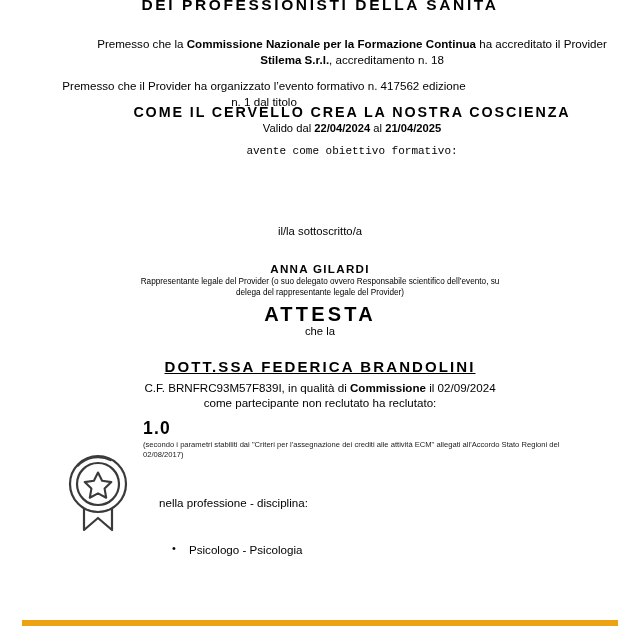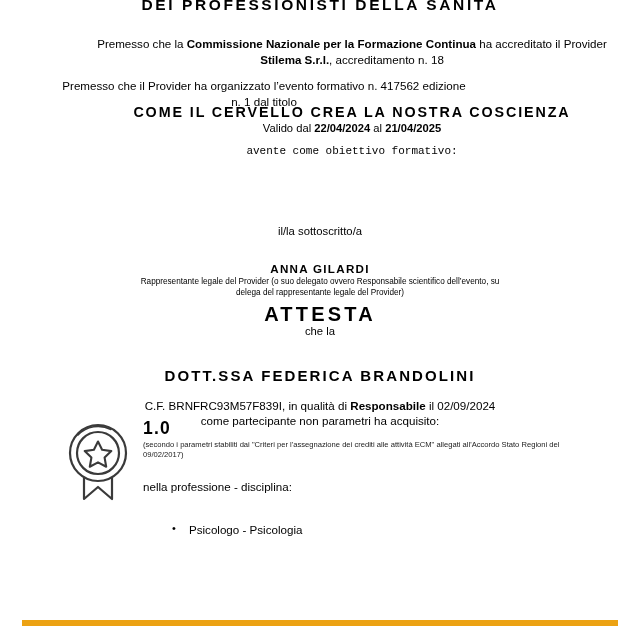--- a/index.html
+++ b/index.html
@@ -118,22 +118,23 @@
     font-size: 11.3px;
     margin: 0;
     line-height: 13px;
   }
 
   .participant-name {
     text-align: center;
     font-size: 15px;
     font-weight: bold;
     letter-spacing: 2.1px;
-    margin: 13px;
+    margin: 4px;
     line-height: 18px;
+    text-decoration: underline;
   }
   .cf-line {
     text-align: center;
     font-size: 11.6px;
     margin: 0;
     line-height: 15px;
   }
   .cf-line b { font-weight: bold; }
   .acquisito-line {
     text-align: center;
@@ -142,21 +143,21 @@
     line-height: 15px;
   }
 
   
   .credits-area {
     position: absolute;
     left: 0;
     top: 418px;
     width: 640px;
     display: flex;
-    align-items: flex-start;
+    align-items: center;
   }
   .medal-wrap {
     width: 78px;
     margin-left: 62px;
     flex: 0 0 auto;
     padding-top: 3px;
   }
   .credits-text {
     flex: 1 1 auto;
     padding-left: 3px;
@@ -181,21 +182,21 @@
     font-size: 7.6px;
     line-height: 10px;
     margin: 0;
     padding-top: 3px;
     padding-right: 46px;
     color: #1a1a1a;
   }
   .profession-lead {
     font-size: 11.6px;
     line-height: 15px;
-    margin: 0;
+    margin: 16px;
     padding-top: 19px;
   }
   ul.profession-list {
     margin: 12px;
     padding: 16px 0 0 17px;
     list-style: none;
   }
   ul.profession-list li {
     font-size: 11.6px;
     line-height: 15px;
@@ -254,23 +255,23 @@
 
   <div style="position:absolute; top:224px; left:0; width:640px;">
     <p class="sottoscritto">il/la sottoscritto/a</p>
     <p class="signer-name" style="padding-top:24px;">ANNA GILARDI</p>
     <p class="signer-role">Rappresentante legale del Provider (o suo delegato ovvero Responsabile scientifico dell’evento, su delega del rappresentante legale del Provider)</p>
   </div>
 
   <div style="position:absolute; top:354px; left:0; width:640px;">
     <p class="participant-name">DOTT.SSA FEDERICA BRANDOLINI</p>
     <p class="cf-line">
-      <span>C.F. BRNFRC93M57F839I, in qualità di </span><b>Responsabile</b><span> il 02/09/2024</span>
+      <span>C.F. BRNFRC93M57F839I, in qualità di </span><b>Commissione</b><span> il 02/09/2024</span>
     </p>
-    <p class="acquisito-line">come partecipante non parametri ha acquisito:</p>
+    <p class="acquisito-line">come partecipante non reclutato ha reclutato:</p>
   </div>
 
   <div class="credits-area">
 
     <div class="medal-wrap">
       <svg width="72" height="82" viewBox="0 0 72 82" fill="none" xmlns="http://www.w3.org/2000/svg">
 
         <path d="M22 46 L22 78 L36 66 L50 78 L50 46 Z" stroke="#3a3a3a" stroke-width="2.2" fill="#ffffff" stroke-linejoin="round"></path>
 
         <circle cx="36" cy="32" r="28" stroke="#3a3a3a" stroke-width="2.2" fill="#ffffff"></circle>
@@ -278,21 +279,21 @@
         <circle cx="36" cy="32" r="21" stroke="#3a3a3a" stroke-width="2.2" fill="#ffffff"></circle>
 
         <path d="M16 14 A 28 28 0 0 1 49 8.5" stroke="#3a3a3a" stroke-width="1.6" fill="none" stroke-linecap="round"></path>
 
         <path d="M36 20.5 L40.1 28.8 L49.3 30.1 L42.6 36.6 L44.2 45.7 L36 41.4 L27.8 45.7 L29.4 36.6 L22.7 30.1 L31.9 28.8 Z" stroke="#3a3a3a" stroke-width="2.1" fill="#ffffff" stroke-linejoin="round"></path>
       </svg>
     </div>
 
     <div class="credits-text">
       <p class="credit-number">1.0</p>
-      <p class="credit-note">(secondo i parametri stabiliti dai "Criteri per l'assegnazione dei crediti alle attività ECM" allegati all'Accordo Stato Regioni del 09/02/2017)</p>
+      <p class="credit-note">(secondo i parametri stabiliti dai "Criteri per l'assegnazione dei crediti alle attività ECM" allegati all'Accordo Stato Regioni del 02/08/2017)</p>
       <p class="profession-lead">nella professione - disciplina:</p>
       <ul class="profession-list">
         <li>Psicologo - Psicologia</li>
       </ul>
     </div>
   </div>
 
   <div class="accent-bar" style="background: rgb(236, 162, 19);"></div>
 
 </div>

